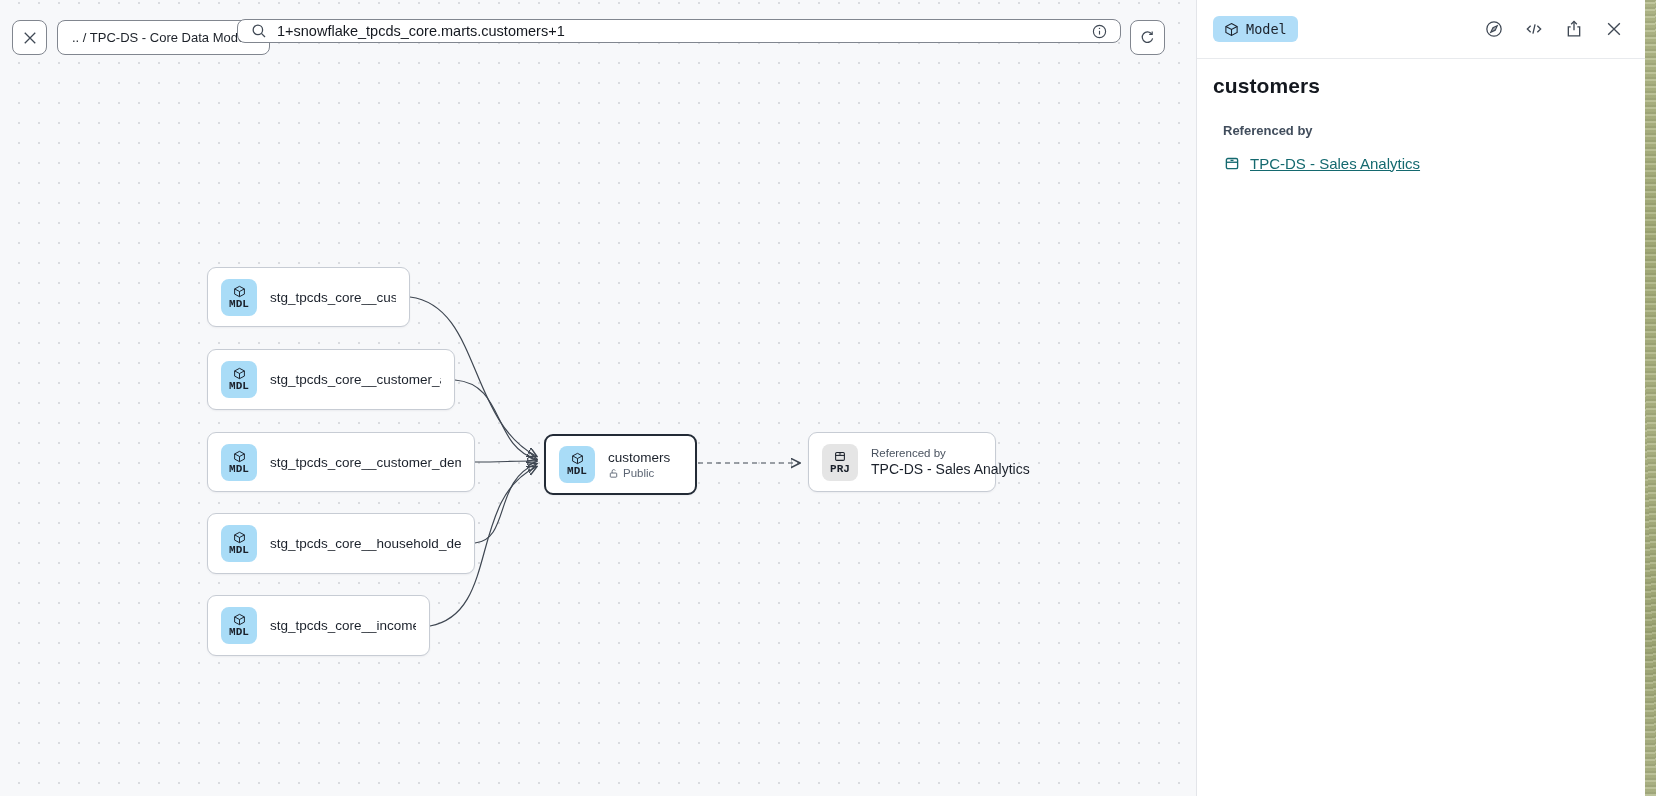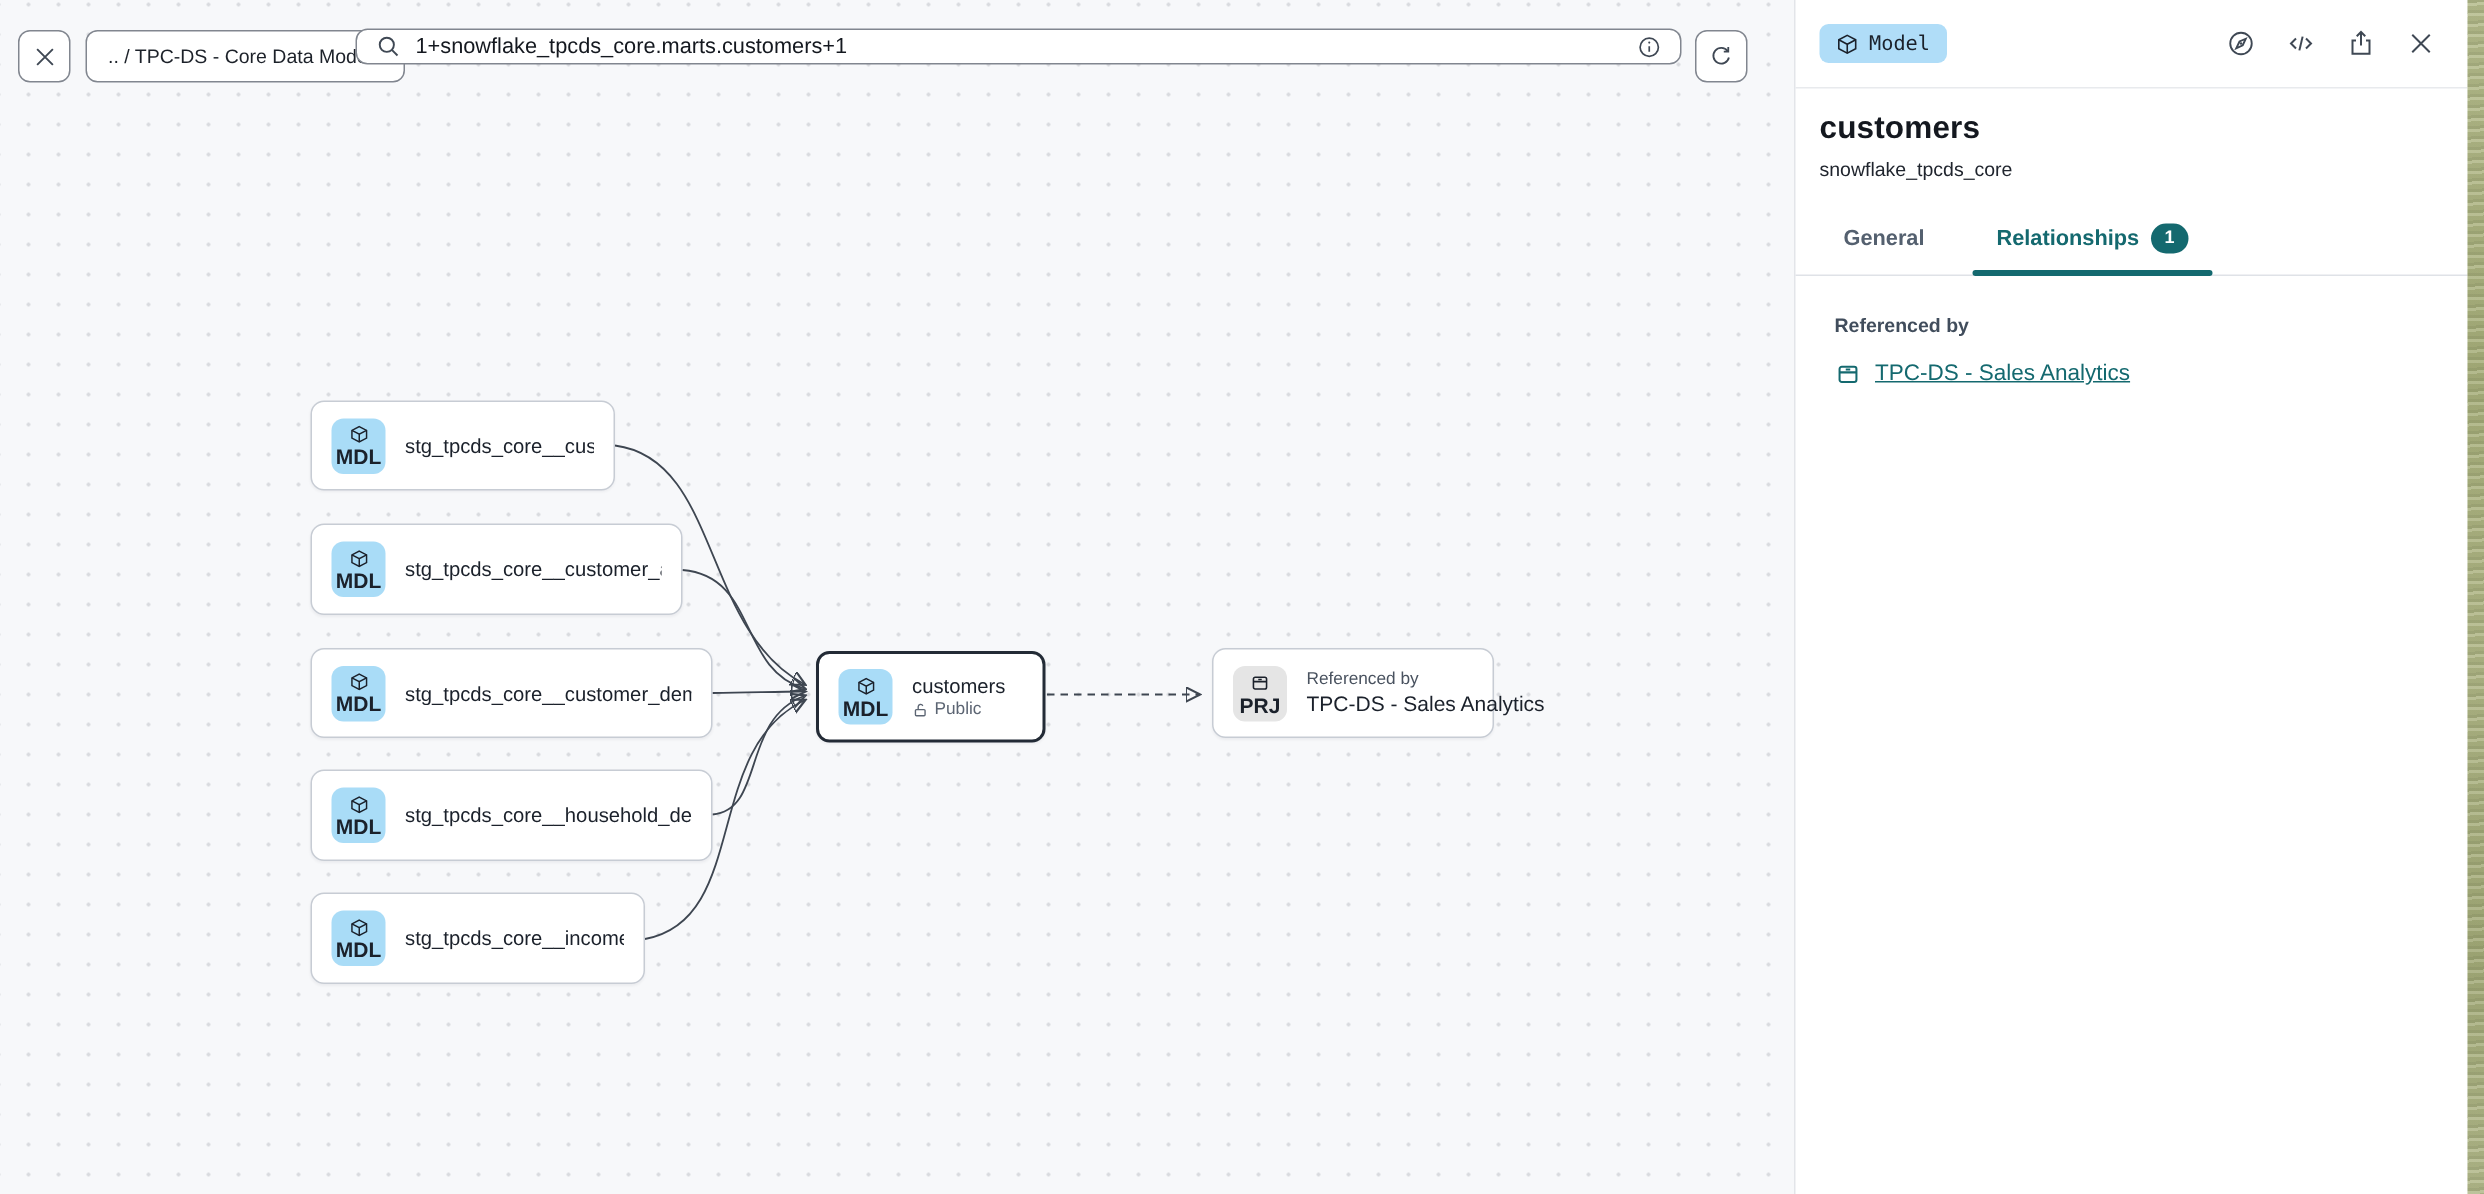--- a/index.html
+++ b/index.html
@@ -37,21 +37,21 @@
     background:#fff; border:1px solid #c7ccd4; border-radius:9px;
     box-shadow:0 1px 2px rgba(20,25,35,.05); cursor:pointer;
   }
   .node.selected { border:2px solid #232b36; }
   .iconbox {
     flex:none; width:36px; height:37px; border-radius:8px;
     display:flex; flex-direction:column; align-items:center; justify-content:center; gap:1px;
   }
   .iconbox.mdl { background:#a9dcf7; }
   .iconbox.prj { background:#e5e5e5; }
-  .iconbox .tag { font-family:Liberation Sans, sans-serif; font-size:14px; font-weight:bold; color:#1b212b; line-height:1; }
+  .iconbox .tag { font-family:Liberation Mono, monospace; font-size:11px; font-weight:bold; color:#1b212b; line-height:1; }
   .node .lbl { font-size:13.5px; color:#1b212b; white-space:nowrap; overflow:hidden; }
   .node .two { display:flex; flex-direction:column; gap:2px; }
   .node .sub { font-size:11.5px; color:#5c6573; display:flex; align-items:flex-end; gap:4px; }
   .node .top-sub { font-size:11.5px; color:#49525f; }
   .node .big { font-size:14px; color:#1b212b; white-space:nowrap; }
 
   .edges { position:absolute; left:0; top:0; width:1196px; height:796px; pointer-events:none; }
   .edges path { fill:none; stroke:#3e4651; stroke-width:1.2px; }
   .edges path.dashed { stroke-dasharray:5 4; }
 
@@ -285,32 +285,22 @@
         <span class="hbtn">
           <svg width="20" height="20" viewBox="0 0 24 24" fill="none" stroke-width="1.6">
               <path d="M5 5 L19 19 M19 5 L5 19"></path>
             </svg>
         </span>
       </span>
     </div>
 
     <div class="title-block">
       <h1>customers</h1>
-      <div class="sub">snowflake_tpcds_core</div>
-    </div>
-
-    <div class="tabs">
-      <span class="tab">
-        <span>General</span>
-      </span>
-      <span class="tab active">
-        <span>Relationships</span>
-        <span class="count-badge">1</span>
-      </span>
-    </div>
+    </div>
+
 
     <div class="panel-content">
       <div class="section-label">Referenced by</div>
       <div class="ref-row">
         <svg width="18" height="18" viewBox="0 0 24 24" fill="none" stroke-width="1.8">
             <rect x="4.5" y="6" width="15" height="13.5" rx="2"></rect>
             <line x1="4.5" y1="11" x2="19.5" y2="11"></line>
             <line x1="10" y1="8.5" x2="14" y2="8.5"></line>
           </svg>
         <a class="ref-link">TPC-DS - Sales Analytics</a>

